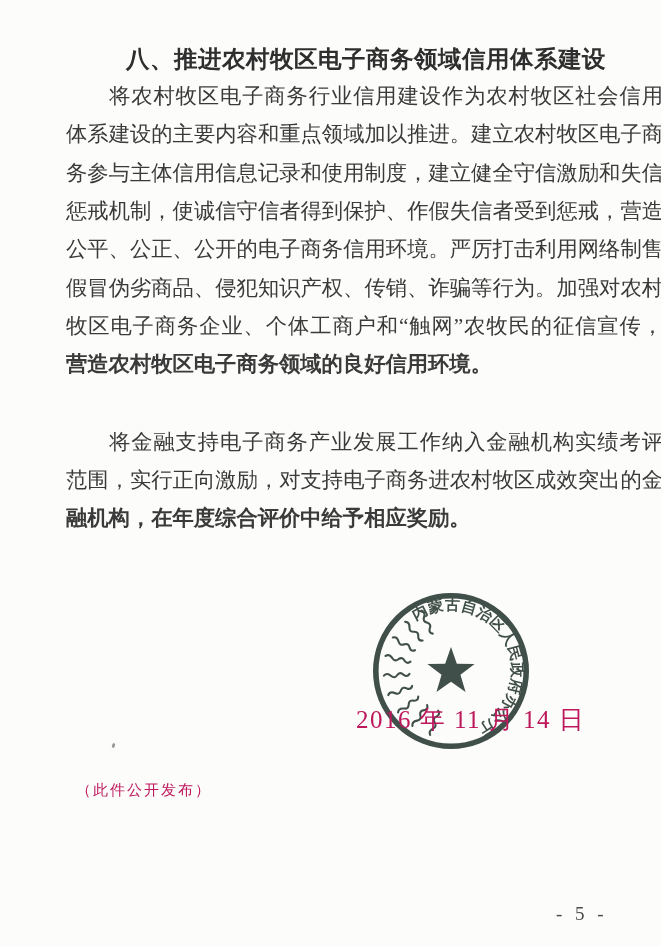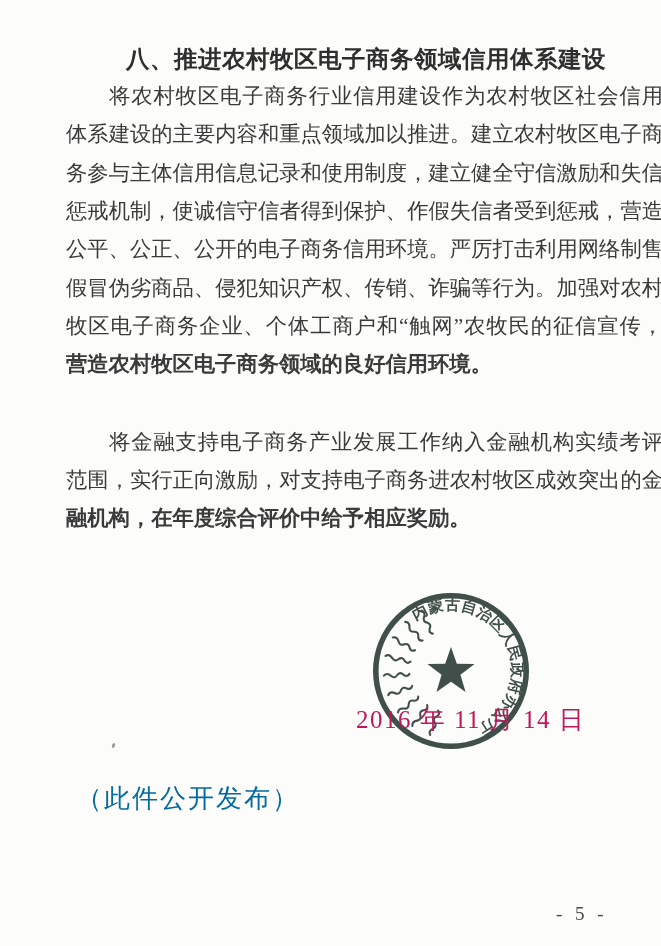--- a/index.html
+++ b/index.html
@@ -28,22 +28,22 @@
   .seal svg { width:100%; height:100%; opacity:0.92; }
   .seal-text {
     font-family:"DejaVu Sans","Liberation Sans",sans-serif;
     font-size:19px; font-weight:bold; letter-spacing:0.5px;
   }
   .dateline {
     position:absolute; left:356px; top:703px; font-size:25px;
     letter-spacing:1.5px; color:#be185d; white-space:nowrap;
   }
   .release-note {
-    position:absolute; left:76px; top:781px; font-size:26px;
-    letter-spacing:2px; color:#0369a1; white-space:nowrap;
+    position:absolute; left:76px; top:781px; font-size:15px;
+    letter-spacing:2px; color:#be185d; white-space:nowrap;
   }
   .page-number {
     position:absolute; left:556px; top:903px; font-size:19px;
     letter-spacing:4px; color:#4a4a4a; white-space:nowrap;
     font-family:"Liberation Serif",serif;
   }
   .speck {
     position:absolute; left:112px; top:743px; width:3px; height:5px;
     background:#9a9a96; border-radius:50%; transform:rotate(20deg);
   }

